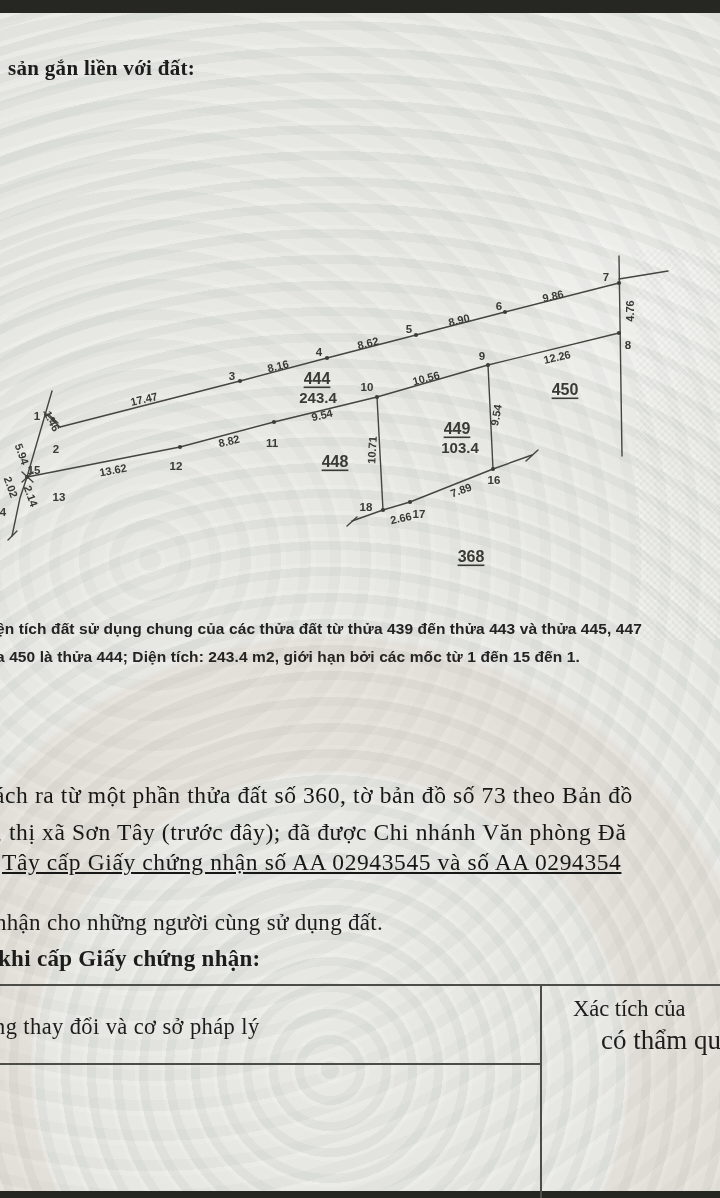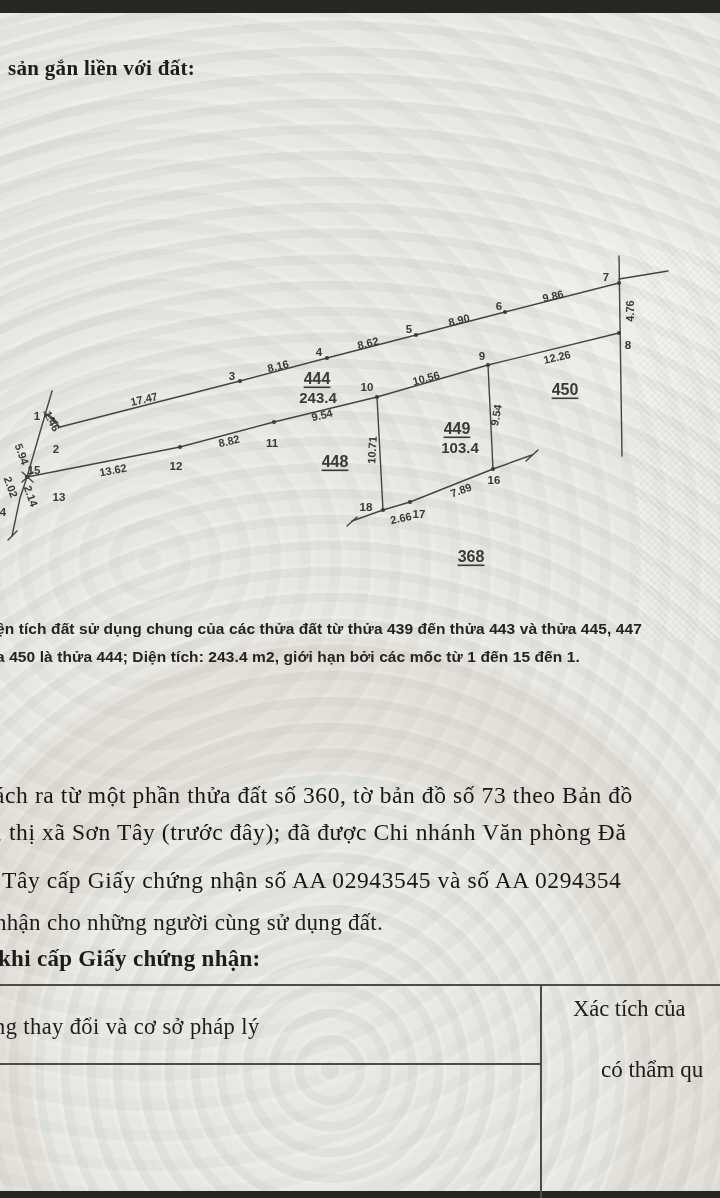--- a/index.html
+++ b/index.html
@@ -31,33 +31,33 @@
   .abs{position:absolute;white-space:nowrap;}
   .heading{left:8px;top:56px;font-size:21px;font-weight:bold;letter-spacing:0.3px;}
 
   .note{font-family:"Liberation Sans",sans-serif;font-size:15.5px;font-weight:bold;color:#232321;letter-spacing:0.1px;}
   .note.l1{left:-4px;top:620px;}
   .note.l2{left:-4px;top:648px;}
 
   .para{font-size:23.5px;letter-spacing:0.6px;color:#171715;}
   .para.l1{left:-6px;top:782px;}
   .para.l2{left:-4px;top:819px;}
-  .para.l3{left:2px;top:867px;}
+  .para.l3{left:2px;top:849px;text-decoration:underline;}
 
   .stmt1{left:-5px;top:910px;font-size:23px;letter-spacing:0.3px;}
   .stmt2{left:-2px;top:946px;font-size:23px;font-weight:bold;letter-spacing:0.3px;}
 
   
   .tline{position:absolute;background:#4c4c48;}
   .t-top{left:0;top:984px;width:720px;height:2px;}
   .t-vert{left:540px;top:984px;width:2px;height:214px;}
   .t-mid{left:0;top:1063px;width:540px;height:2px;}
   .th-left{left:-6px;top:1014px;font-size:22.5px;letter-spacing:0.4px;}
   .th-r1{left:573px;top:996px;font-size:22.5px;}
-  .th-r2{left:601px;top:1025px;font-size:23px;margin-top:32px;}
+  .th-r2{left:601px;top:1025px;font-size:27px;}
 
   
   svg.diagram{position:absolute;left:0;top:250px;width:720px;height:330px;overflow:visible;}
   .dl{fill:none;stroke:#45453f;stroke-width:1.4;stroke-linecap:round;}
   .dd{fill:#3c3c37;}
   .lbl{font-family:"Liberation Sans",sans-serif;fill:#3a3a34;text-anchor:middle;dominant-baseline:central;}
   .pt{font-size:11.5px;font-weight:bold;}
   .len{font-size:11px;font-weight:bold;}
   .parcel{font-size:16px;font-weight:bold;text-decoration:underline;}
   .area{font-size:15px;font-weight:bold;}

